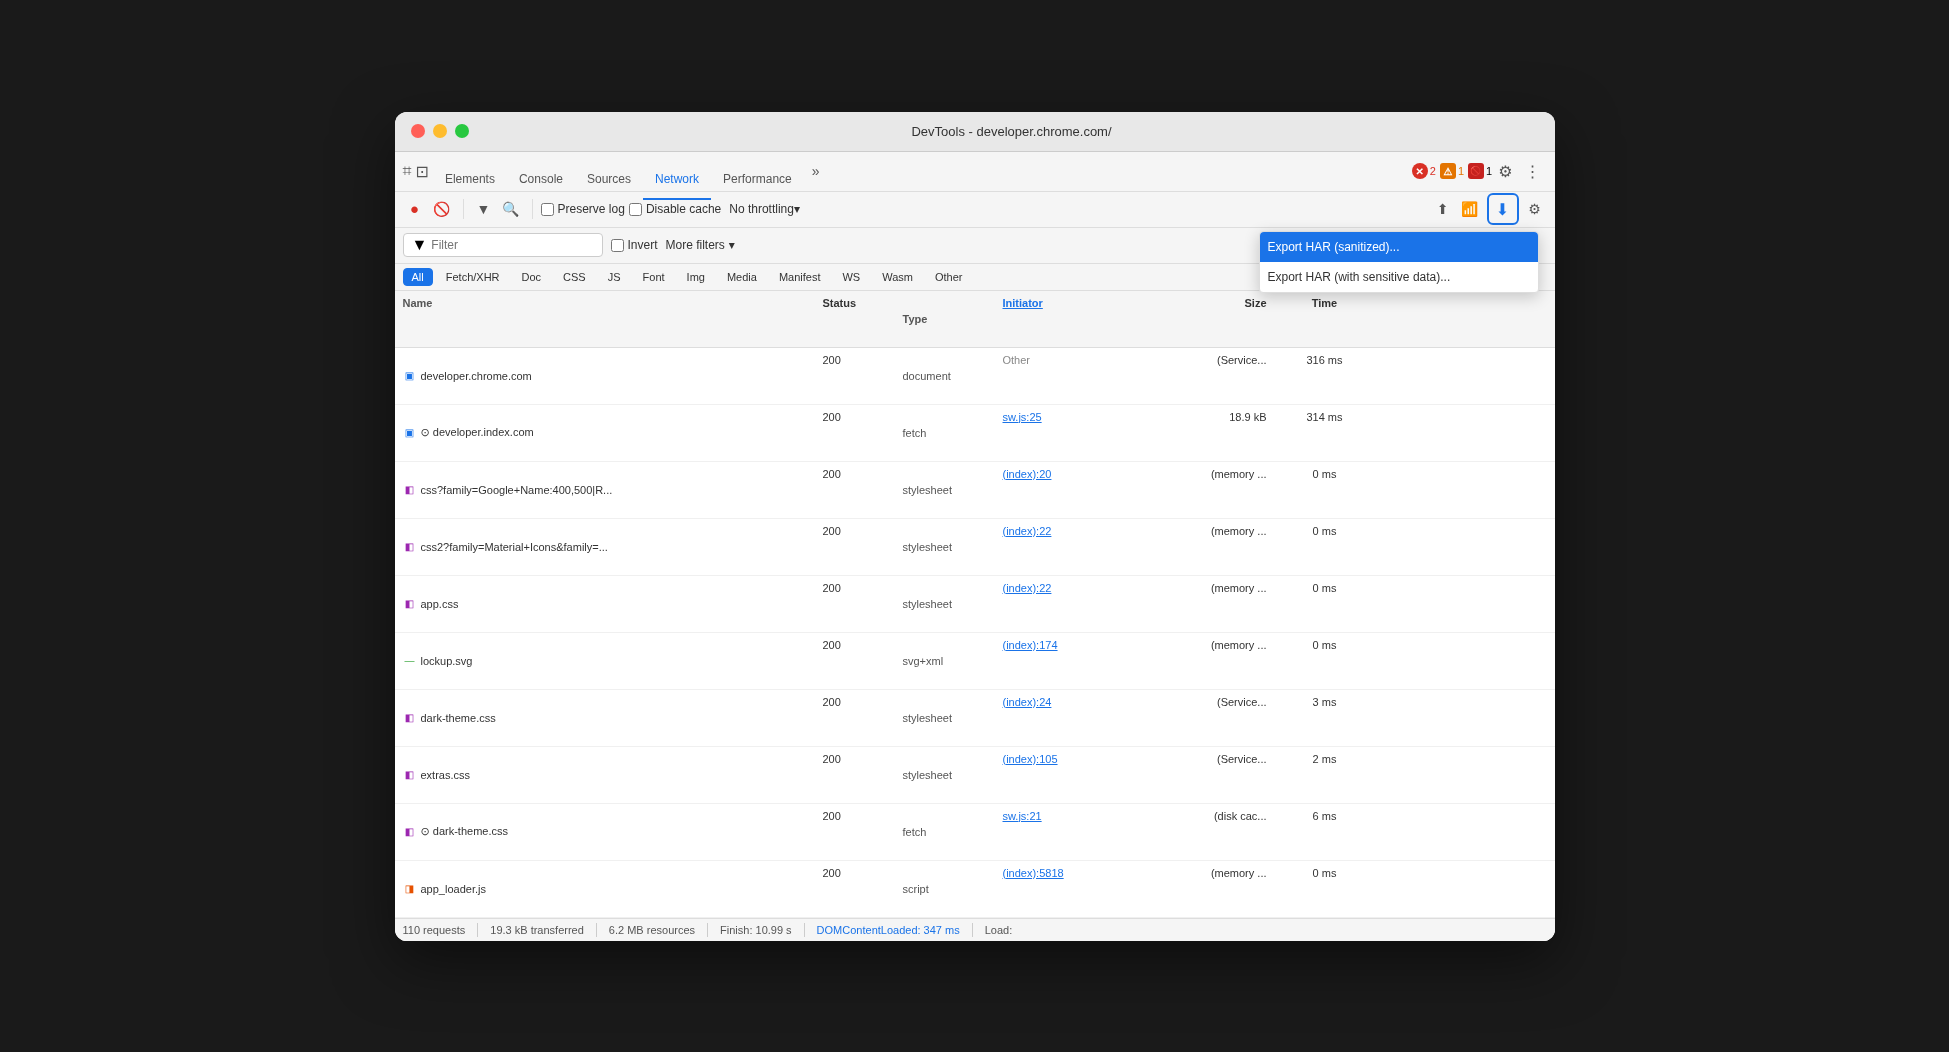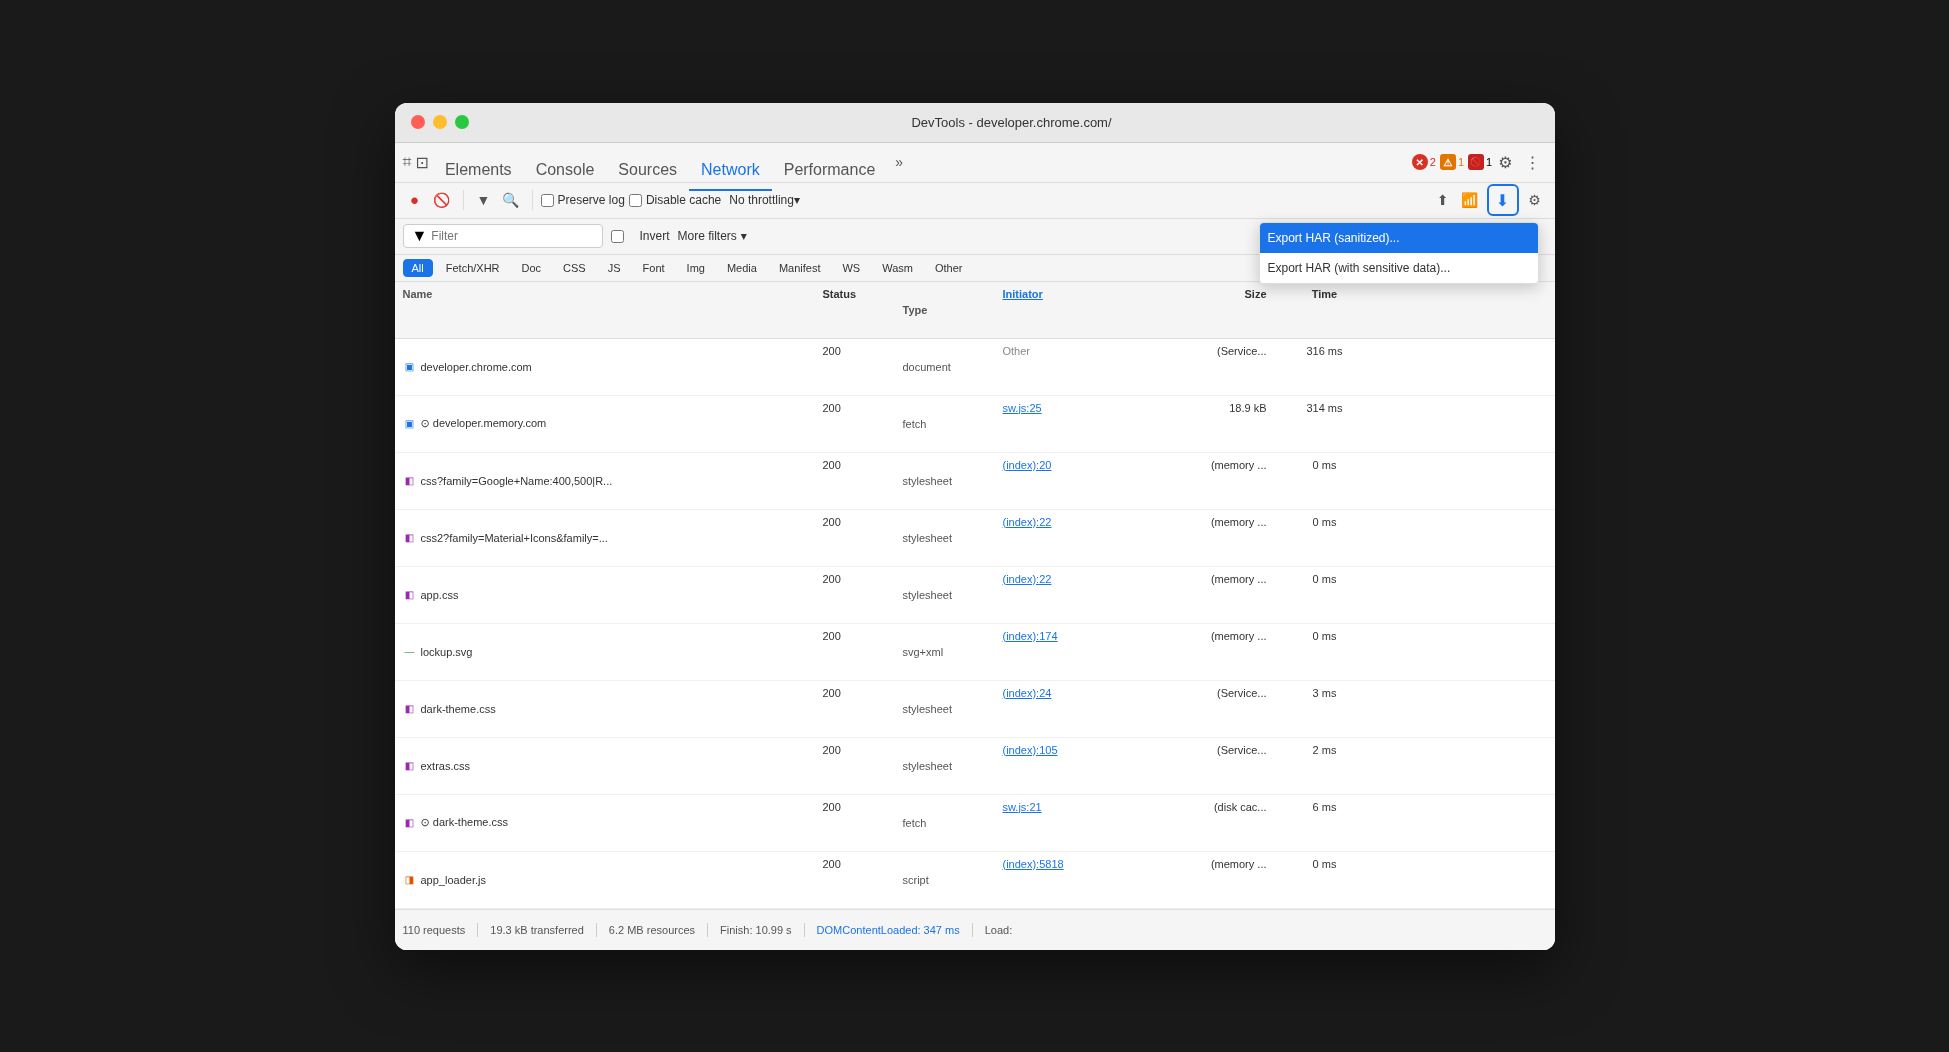--- a/index.html
+++ b/index.html
@@ -62,21 +62,21 @@
       margin-right: 4px;
       color: #555;
       font-size: 16px;
       cursor: pointer;
     }
     .tab-item {
       padding: 0 12px;
       height: 40px;
       display: flex;
       align-items: center;
-      font-size: 16px;
+      font-size: 12px;
       color: #555;
       cursor: pointer;
       border-bottom: 2px solid transparent;
       margin-top: 17px;
     }
     .tab-item.active {
       color: #1a73e8;
       border-bottom: 2px solid #1a73e8;
     }
     .tab-more {
@@ -202,21 +202,21 @@
     }
     .filter-input {
       border: none;
       outline: none;
       font-size: 12px;
       color: #333;
       background: transparent;
       width: 150px;
     }
     .invert-check {
-      display: flex; align-items: center; gap: 16px;
+      display: flex; align-items: center; gap: 4px;
       font-size: 12px; color: #333;
     }
     .more-filters-btn {
       display: flex; align-items: center; gap: 4px;
       background: none; border: none;
       font-size: 12px; color: #333;
       cursor: pointer;
     }
     
     .type-filters {
@@ -288,21 +288,21 @@
     .col-status { color: #333; }
     .col-type { color: #555; }
     .col-initiator { color: #1a73e8; text-decoration: underline; cursor: pointer; overflow: hidden; text-overflow: ellipsis; white-space: nowrap; }
     .col-initiator.plain { color: #888; text-decoration: none; }
     .col-size { text-align: right; color: #333; }
     .col-time { text-align: center; color: #333; }
     
     .status-bar {
       display: flex;
       align-items: center;
-      padding: 13px 8px;
+      padding: 4px 8px;
       border-top: 1px solid #ddd;
       background: #f5f5f5;
       font-size: 11px;
       color: #555;
       gap: 12px;
     }
     .status-bar-sep {
       width: 1px; height: 14px;
       background: #ccc;
     }
@@ -471,21 +471,21 @@
     </div>
     <div class="col-status">200</div>
     <div class="col-type">document</div>
     <div class="col-initiator plain">Other</div>
     <div class="col-size">(Service...</div>
     <div class="col-time">316 ms</div>
   </div>
           <div class="table-row">
     <div class="col-name">
       <span class="row-icon icon-doc">▣</span>
-      <span class="name-text">⊙ developer.memory.com</span>
+      <span class="name-text">⊙ developer.index.com</span>
     </div>
     <div class="col-status">200</div>
     <div class="col-type">fetch</div>
     <div class="col-initiator">sw.js:25</div>
     <div class="col-size">18.9 kB</div>
     <div class="col-time">314 ms</div>
   </div>
           <div class="table-row">
     <div class="col-name">
       <span class="row-icon icon-css">◧</span>

